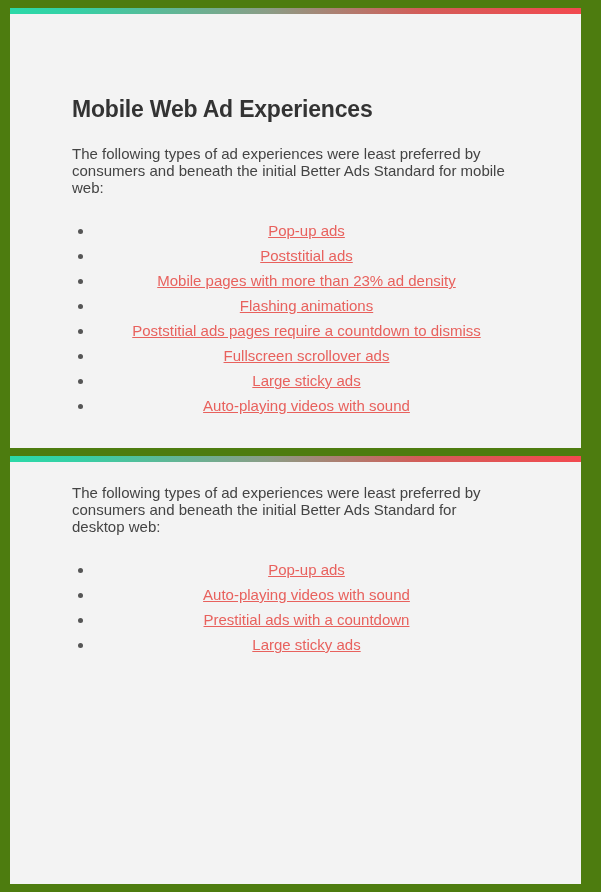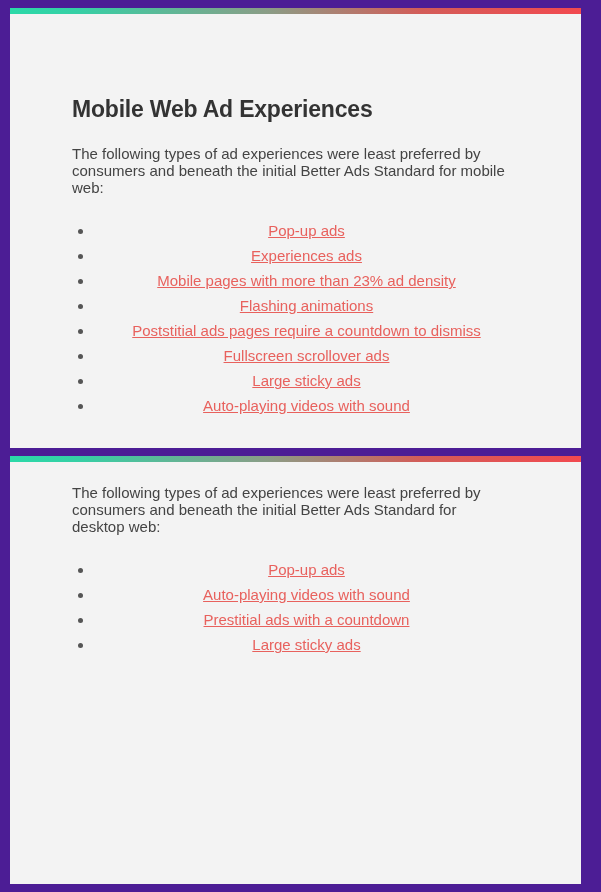--- a/index.html
+++ b/index.html
@@ -7,21 +7,21 @@
     padding: 0;
     background: #ffffff;
     width: 601px;
     height: 892px;
     font-family: "Liberation Sans", sans-serif;
   }
   .page {
     width: 601px;
     height: 892px;
     position: relative;
-    background: #4c1d95;
+    background: #4d7c0f;
     overflow: hidden;
   }
   .card {
     position: absolute;
     left: 10px;
     width: 571px;
     background: #f3f3f3;
   }
   .card-accent {
     height: 6px;
@@ -80,21 +80,21 @@
 
 <div class="page">
 
   <div class="card" id="card-mobile">
     <div class="card-accent"></div>
     <div class="card-body">
       <h2 class="card-title">Mobile Web Ad Experiences</h2>
       <p class="card-intro">The following types of ad experiences were least preferred by consumers and beneath the initial Better Ads Standard for mobile web:</p>
       <ul class="link-list">
         <li><a href="#">Pop-up ads</a></li>
-        <li><a href="#">Experiences ads</a></li>
+        <li><a href="#">Poststitial ads</a></li>
         <li><a href="#">Mobile pages with more than 23% ad density</a></li>
         <li><a href="#">Flashing animations</a></li>
         <li><a href="#">Poststitial ads pages require a countdown to dismiss</a></li>
         <li><a href="#">Fullscreen scrollover ads</a></li>
         <li><a href="#">Large sticky ads</a></li>
         <li><a href="#">Auto-playing videos with sound</a></li>
       </ul>
       <div class="spacer-bottom"></div>
     </div>
   </div>

